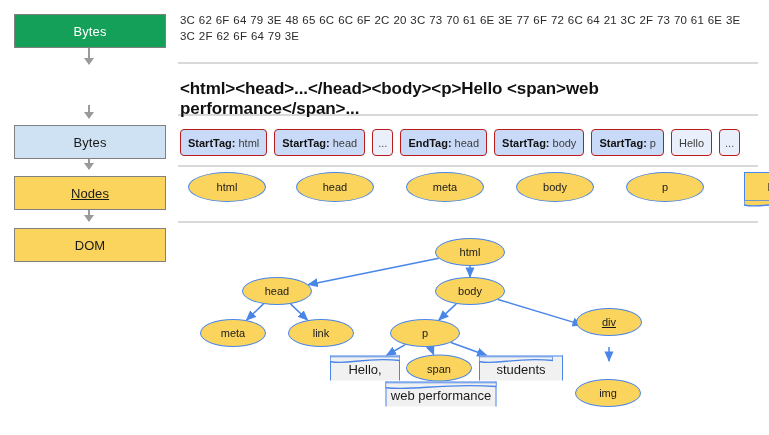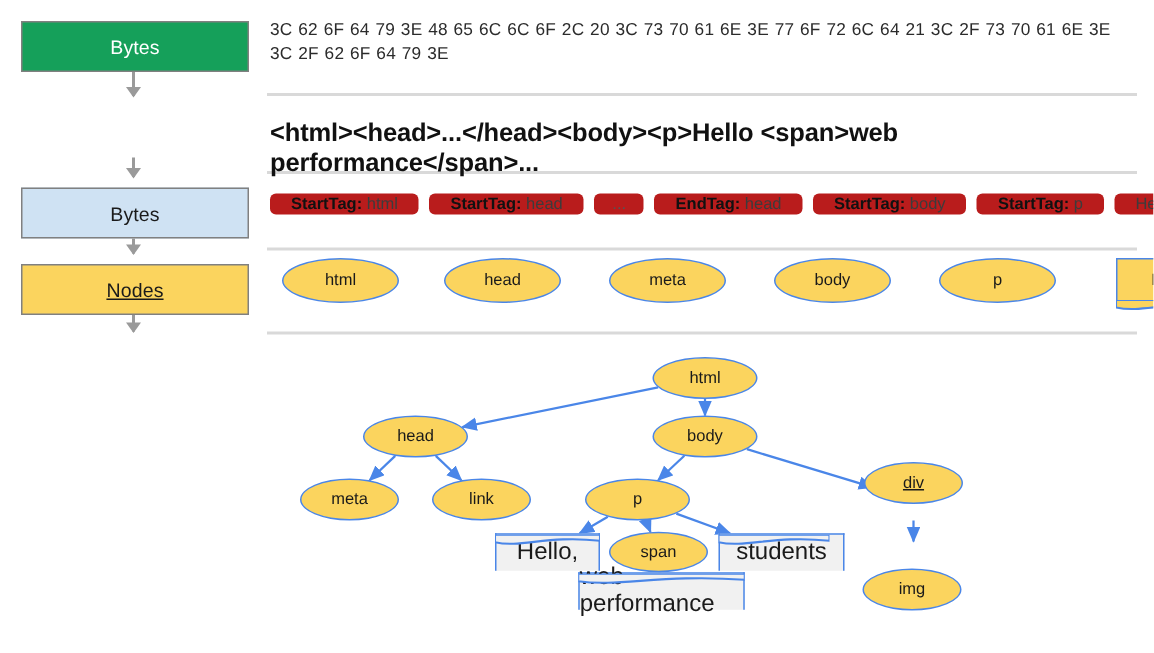--- a/index.html
+++ b/index.html
@@ -101,23 +101,23 @@
   .tokens-row {
     position: absolute;
     left: 180px;
     top: 129px;
     display: flex;
     align-items: center;
     gap: 7px;
   }
   .token-pill {
     box-sizing: border-box;
-    height: 14px;
+    height: 27px;
     padding: 0 7px;
-    border: 7px solid #b91c1c;
+    border: 1px solid #b91c1c;
     border-radius: 4px;
     background: #c9daf8;
     display: flex;
     align-items: center;
     justify-content: center;
     font-size: 11px;
     color: #3c3c3c;
     white-space: nowrap;
   }
   .token-pill .tk-key {
@@ -184,21 +184,21 @@
   }
   .tdoc {
     position: absolute;
     box-sizing: border-box;
     background: #f1f1f1;
     border: 1.4px solid #4a86e8;
     border-bottom: none;
     display: flex;
     align-items: center;
     justify-content: center;
-    font-size: 16px;
+    font-size: 13px;
     color: #1a1a1a;
     transform: translate(-50%, -50%);
   }
   .tdoc .wave {
     position: absolute;
     left: -1.4px;
     bottom: -8px;
     height: 9px;
   }
 </style>
@@ -217,20 +217,23 @@
   <div class="stage-box stage-tokens">
     <span>Bytes</span>
   </div>
   <div class="stage-arrow arr-3"></div>
 
   <div class="stage-box stage-nodes">
     <span>Nodes</span>
   </div>
   <div class="stage-arrow arr-4"></div>
 
+  <div class="stage-box stage-dom">
+    <span>DOM</span>
+  </div>
 
   <div class="divider div-1"></div>
   <div class="divider div-2"></div>
   <div class="divider div-3"></div>
   <div class="divider div-4"></div>
 
   <div class="bytes-text">3C 62 6F 64 79 3E 48 65 6C 6C 6F 2C 20 3C 73 70 61 6E 3E 77 6F 72 6C 64 21 3C 2F 73 70 61 6E 3E 3C 2F 62 6F 64 79 3E</div>
 
   <div class="chars-text">&lt;html&gt;&lt;head&gt;...&lt;/head&gt;&lt;body&gt;&lt;p&gt;Hello &lt;span&gt;web performance&lt;/span&gt;...</div>
 

